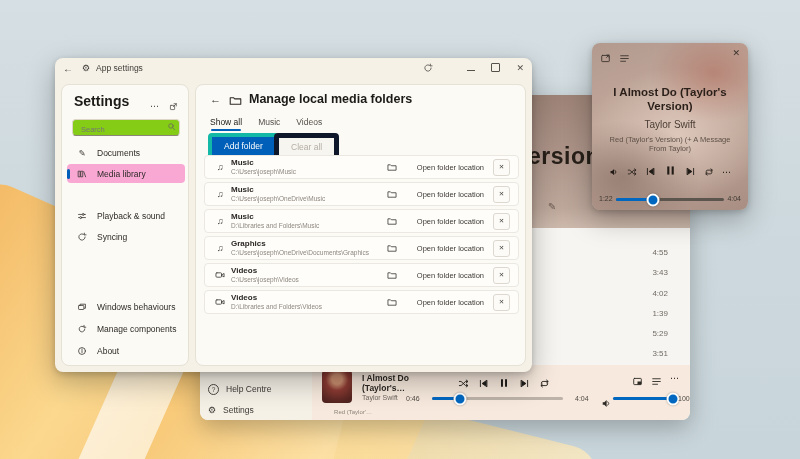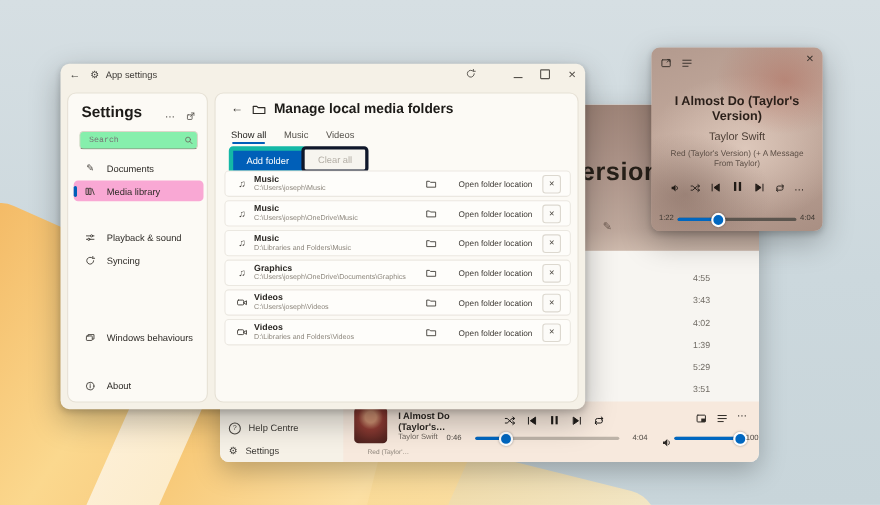--- a/index.html
+++ b/index.html
@@ -15,21 +15,21 @@
   .b4{left:330px;top:420px;width:260px;height:140px;transform:rotate(14deg);background:linear-gradient(100deg,#f9d994,#fdecc4);opacity:.8;}
   
   .ic{fill:none;stroke:currentColor;stroke-width:1.3;stroke-linecap:round;stroke-linejoin:round;}
   .win{position:absolute;border-radius:8px;box-shadow:0 10px 28px rgba(0,0,0,.28),0 2px 6px rgba(0,0,0,.18);}
   
   .bgwin{left:200px;top:95px;width:490px;height:325px;background:#f7f5f1;overflow:hidden;box-shadow:0 8px 24px rgba(0,0,0,.25);}
   .bgw-header{position:absolute;left:0;top:0;width:490px;height:133px;
     background:linear-gradient(180deg,#9d8377 0%,#ab9287 40%,#bda79b 85%,#cdb9ac 100%);}
   .bgw-title{position:absolute;left:328px;top:48px;font-size:23px;font-weight:bold;color:#272019;letter-spacing:.5px;}
   .bgw-pencil{position:absolute;left:348px;top:106px;font-size:10px;color:#6e5c52;}
-  .dur{position:absolute;left:430px;width:38px;text-align:left;font-size:8px;color:#6f6a63;}
+  .dur{position:absolute;left:430px;width:38px;text-align:right;font-size:8px;color:#6f6a63;}
   .bgw-foot{position:absolute;left:0;top:270px;width:112px;height:55px;background:#f6f1e7;border-bottom-left-radius:8px;}
   .bgw-foot-item{position:absolute;left:8px;height:16px;display:flex;align-items:center;gap:7px;font-size:8.5px;color:#3c3935;}
   .qcirc{width:9px;height:9px;border:1px solid #4a4641;border-radius:50%;font-size:6.5px;display:flex;align-items:center;justify-content:center;color:#4a4641;}
   
   .pbar{position:absolute;left:112px;top:270px;width:378px;height:55px;background:#f7e9dd;border-bottom-right-radius:8px;}
   .pbar-thumb{position:absolute;left:10px;top:5px;width:30px;height:33px;border-radius:4px;
     background:radial-gradient(circle at 50% 28%,#c98d6f 0 18%,#8d3b33 40%,#5e2823 75%,#47201c 100%);}
   .pbar-t1{position:absolute;left:50px;top:8px;font-size:8.5px;font-weight:bold;color:#2c2824;}
   .pbar-t2{position:absolute;left:50px;top:18px;font-size:8.5px;font-weight:bold;color:#2c2824;}
   .pbar-art{position:absolute;left:50px;top:29px;font-size:7px;color:#6f675f;}
@@ -44,37 +44,37 @@
   .pbar-vval{position:absolute;left:366px;top:30px;font-size:7px;color:#4f4a44;}
   
   .swin{left:55px;top:58px;width:477px;height:314px;background:#f5f1e7;}
   .s-titlebar{position:absolute;left:0;top:0;width:100%;height:20px;display:flex;align-items:center;}
   .s-title{font-size:8.5px;color:#3f3c38;margin-left:6px;}
   .s-tbicons{position:absolute;right:8px;top:0;height:20px;display:flex;align-items:center;gap:16px;color:#4f4b46;}
   .card{position:absolute;background:#fcfaf5;border:1px solid #e6e1d5;border-radius:8px;box-sizing:border-box;}
   .sb{left:6px;top:26px;width:128px;height:282px;}
   .sb-head{position:absolute;left:12px;top:8px;font-size:14px;font-weight:bold;color:#1d1b18;}
   .sb-headicons{position:absolute;right:10px;top:12px;display:flex;gap:10px;color:#4f4b46;align-items:center;}
-  .sb-search{position:absolute;left:10px;top:34px;width:106px;height:15px;background:#86efac;border:1px solid #dcd6c9;border-bottom:1.5px solid #8a8479;border-radius:4px;display:flex;align-items:center;font-family:Liberation Mono, monospace;}
+  .sb-search{position:absolute;left:10px;top:34px;width:106px;height:15px;background:#84cc16;border:1px solid #dcd6c9;border-bottom:1.5px solid #8a8479;border-radius:4px;display:flex;align-items:flex-end;}
   .sb-search input{border:0;outline:0;background:transparent;font-size:7.5px;color:#4a463f;width:84px;margin-left:6px;font-family:inherit;}
   .sb-item{position:absolute;left:5px;width:118px;height:19px;border-radius:4px;display:flex;align-items:center;gap:9px;font-size:8.5px;color:#2e2b27;padding-left:9px;box-sizing:border-box;}
   .sb-item.sel{background:#f9a8d4;}
   .sb-item.sel::before{content:"";position:absolute;left:0;top:4.5px;width:3px;height:10px;border-radius:2px;background:#005fb8;}
   .sb-item .glyph{width:12px;display:flex;justify-content:center;color:#3e3a35;}
   
   .mp{left:140px;top:26px;width:331px;height:282px;}
   .mp-back{position:absolute;left:14px;top:8px;font-size:11px;color:#2e2b27;}
   .mp-folder{position:absolute;left:33px;top:8px;color:#2e2b27;}
   .mp-title{position:absolute;left:53px;top:7px;font-size:12.5px;font-weight:bold;color:#1d1b18;}
   .tabs{position:absolute;left:14px;top:32px;display:flex;gap:16px;font-size:8.5px;color:#54504a;}
   .tab{position:relative;padding-bottom:4px;}
   .tab.sel{color:#1d1b18;}
   .tab.sel::after{content:"";position:absolute;left:1px;right:1px;bottom:0;height:2.5px;border-radius:2px;background:#005fb8;}
   .btn-add{position:absolute;left:12px;top:48px;background:#005fb8;color:#fff;font-size:8.5px;padding:4px 12px;border-radius:4px;border:4px solid #14b8a6;}
-  .btn-clear{position:absolute;left:78px;top:48px;background:#f7f5ef;color:#b3aea5;font-size:8.5px;padding:4px 12px;border-radius:4px;border:3px solid #0f172a;}
+  .btn-clear{position:absolute;left:78px;top:48px;background:#f7f5ef;color:#b3aea5;font-size:8.5px;padding:4px 12px;border-radius:4px;border:5px solid #0f172a;}
   .flist{position:absolute;left:8px;top:70px;width:315px;}
   .frow{position:relative;height:24px;margin-bottom:3px;background:#fefdfa;border:1px solid #ebe8e1;border-radius:4px;display:flex;align-items:center;padding:0 8px;box-sizing:border-box;}
   .frow .ricon{width:14px;color:#3e3a35;font-size:9px;display:flex;justify-content:center;}
   .fmeta{margin-left:4px;line-height:1;}
   .fname{font-size:8px;color:#2b2824;font-weight:bold;}
   .fpath{font-size:6.5px;color:#8d877d;margin-top:2px;}
   .fspace{flex:1;}
   .fopen{display:flex;align-items:center;gap:20px;font-size:7.5px;color:#3e3a35;}
   .fx{width:15px;height:15px;margin-left:9px;border:1px solid #dcd8cf;border-radius:3px;background:#fcfbf8;color:#4a463f;font-size:6.5px;display:flex;align-items:center;justify-content:center;}
   
@@ -257,20 +257,28 @@
 
     <div class="sb-item" style="top:212px">
       <span class="glyph">
           <svg class="ic" width="10" height="10" viewBox="0 0 16 16">
             <rect x="2.5" y="5.5" width="8.5" height="6.5" rx="1"></rect>
             <path d="M5 5.5V3.5h8.5V10h-2"></path>
           </svg>
         </span>
       <span>Windows behaviours</span>
     </div>
+    <div class="sb-item" style="top:234px">
+      <span class="glyph">
+          <svg class="ic" width="10" height="10" viewBox="0 0 16 16">
+            <path d="M12.5 8a4.5 4.5 0 1 1-1.2-3M11.2 2.2v2.9h2.9"></path>
+          </svg>
+        </span>
+      <span>Manage components</span>
+    </div>
     <div class="sb-item" style="top:256px">
       <span class="glyph">
           <svg class="ic" width="10" height="10" viewBox="0 0 16 16">
             <circle cx="8" cy="8" r="5.5"></circle>
             <path d="M8 7.2v3.3"></path>
             <circle cx="8" cy="5" r=".9" fill="currentColor" stroke="none"></circle>
           </svg>
         </span>
       <span>About</span>
     </div>

